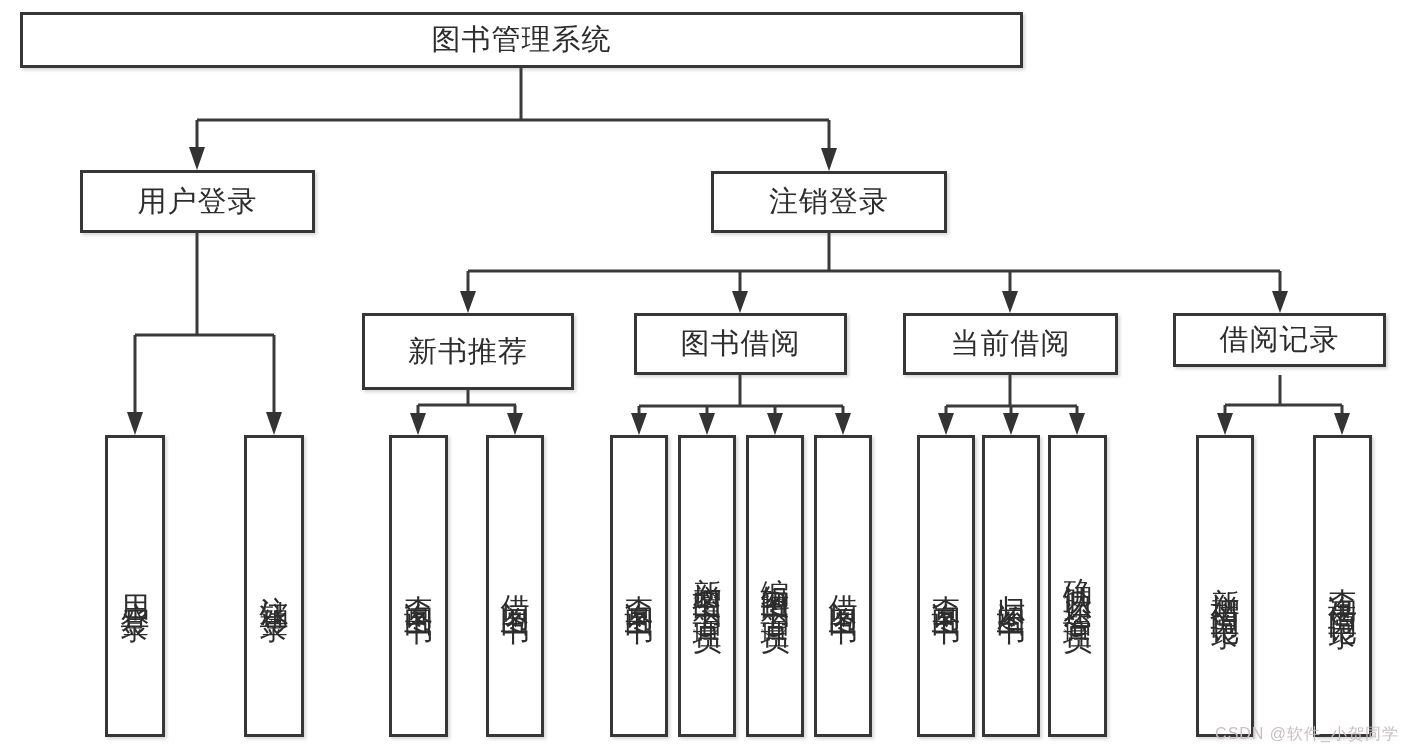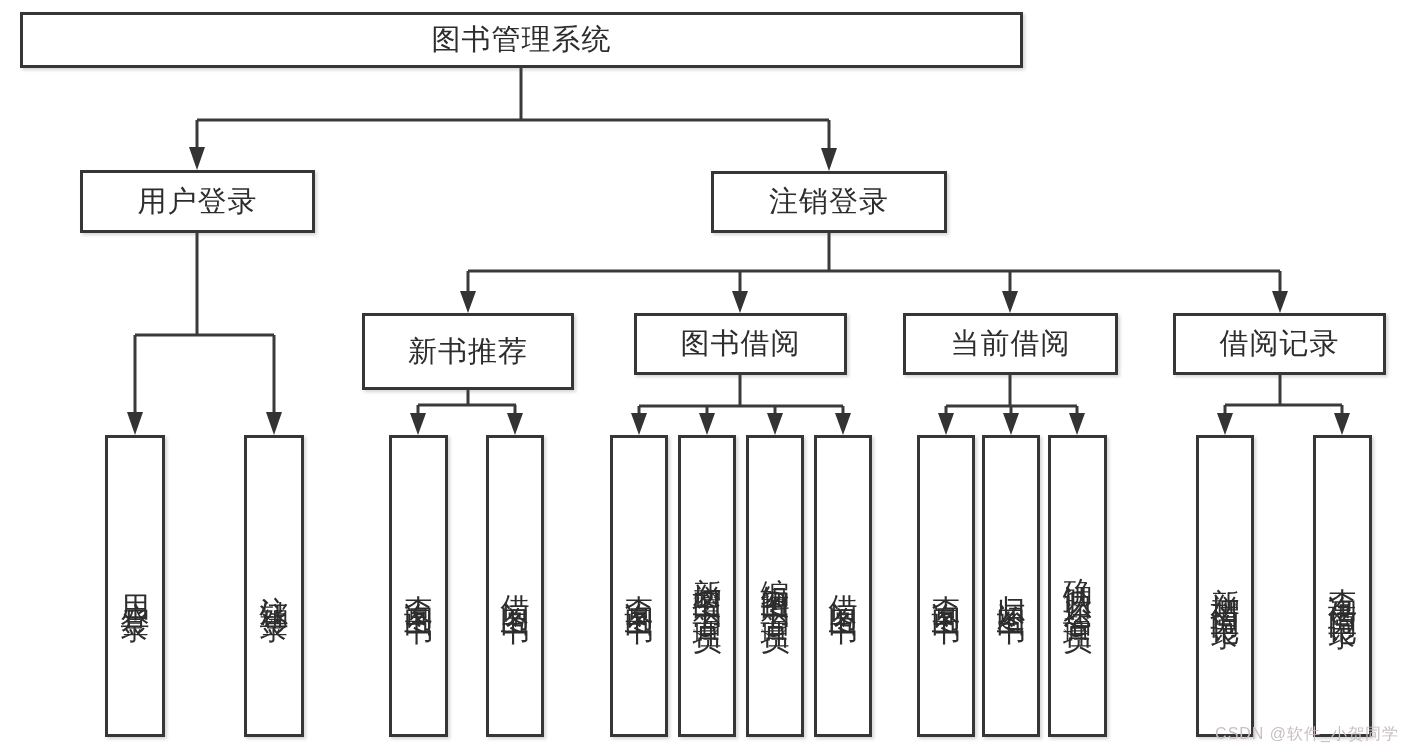--- a/index.html
+++ b/index.html
@@ -111,21 +111,21 @@
 
   <div class="box h" style="left:362px;top:313px;width:212px;height:77px">
     <span>新书推荐</span>
   </div>
   <div class="box h" style="left:903px;top:313px;width:215px;height:62px">
     <span>当前借阅</span>
   </div>
   <div class="box h" style="left:634px;top:313px;width:213px;height:62px">
     <span>图书借阅</span>
   </div>
-  <div class="box h" style="left:1173px;top:313px;width:213px;height:62px">
+  <div class="box h" style="left:1173px;top:313px;width:213px;height:54px">
     <span>借阅记录</span>
   </div>
 
   <div class="box v" style="left:105px;top:435px;width:60px;height:302px">
     <span>用户登录</span>
   </div>
   <div class="box v" style="left:244px;top:435px;width:60px;height:302px">
     <span>注销登录</span>
   </div>
 

